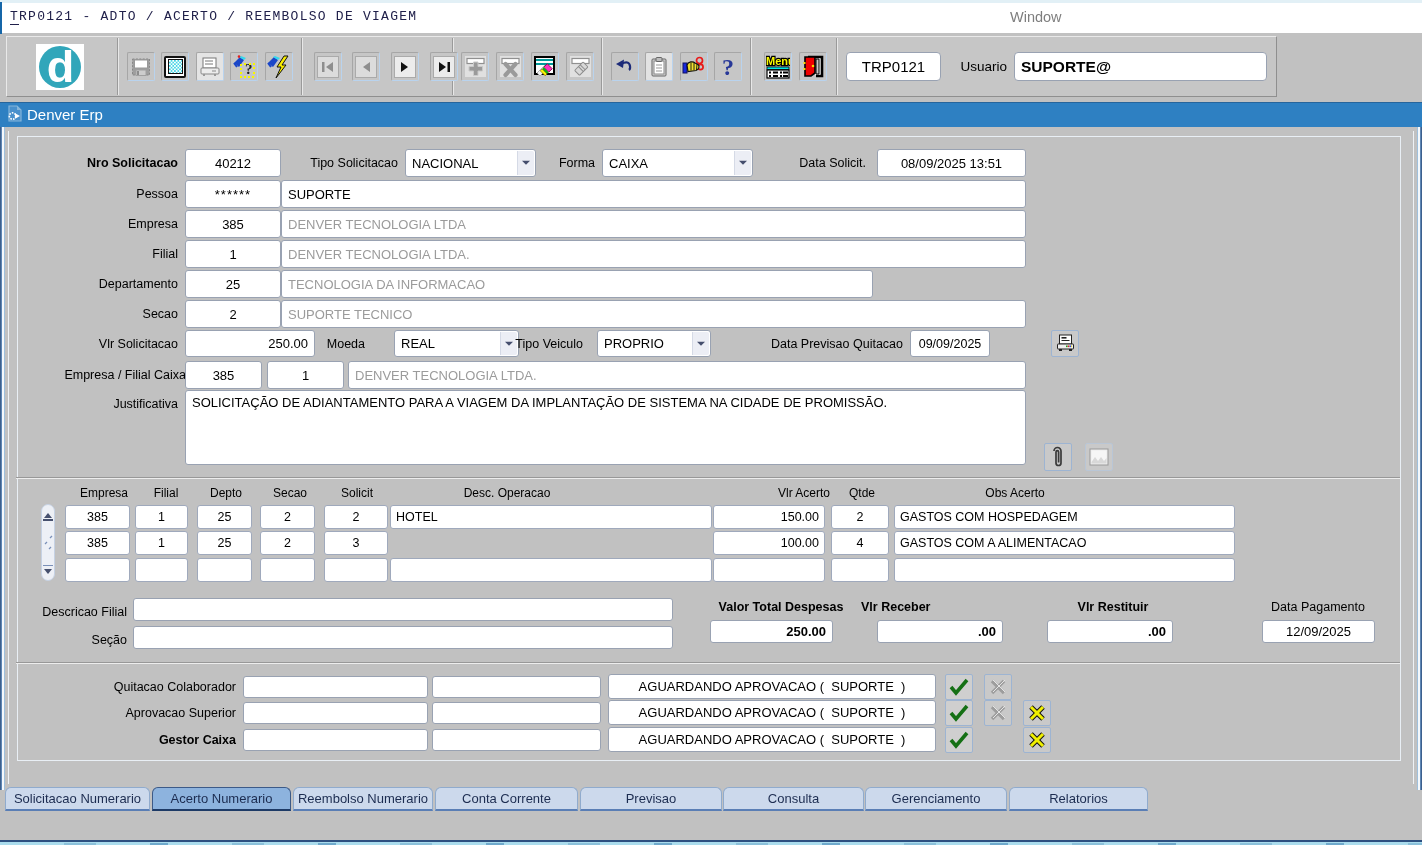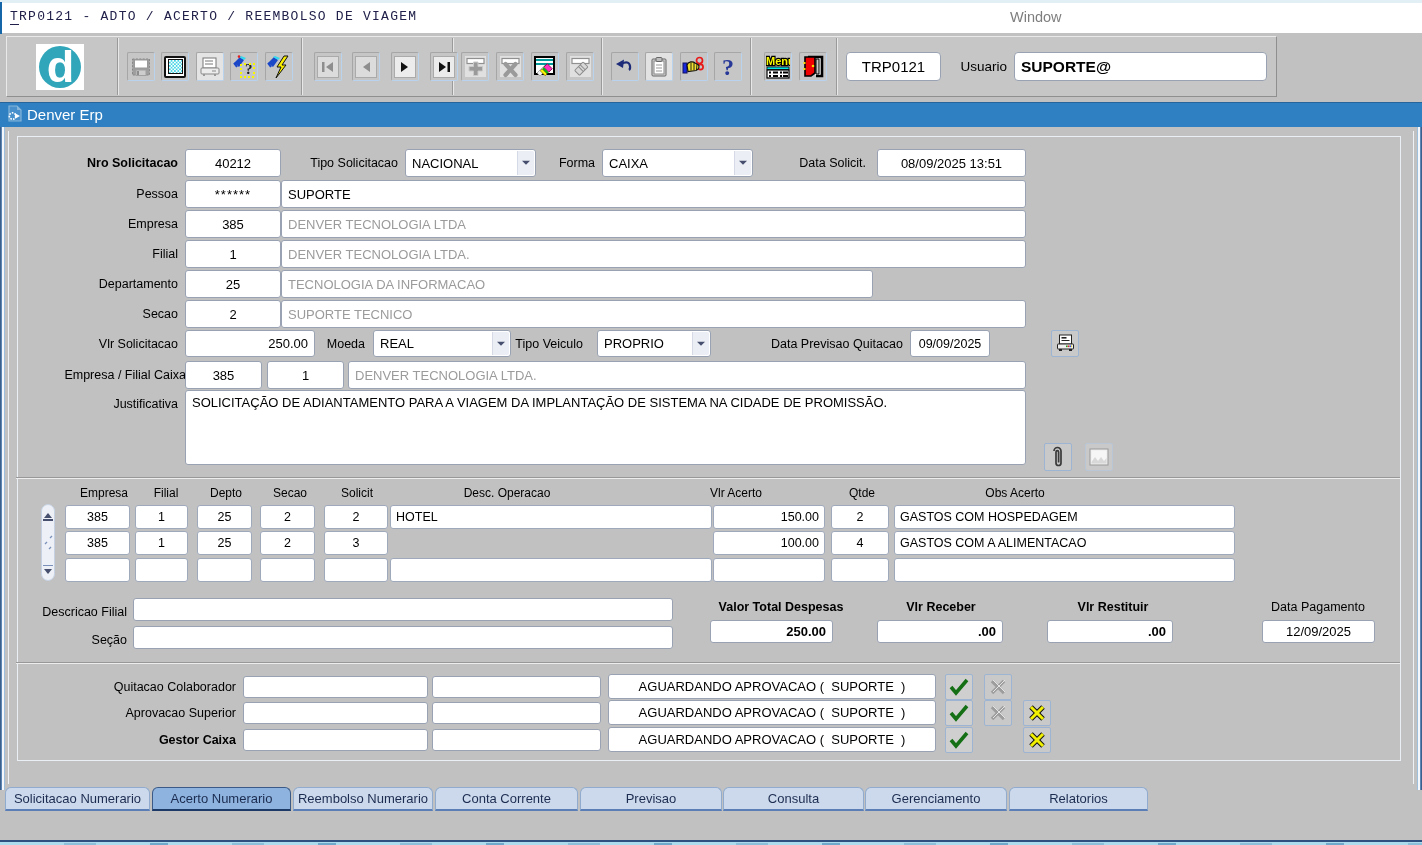--- a/index.html
+++ b/index.html
@@ -289,21 +289,21 @@
 <div class="tb ctr" style="left:185px;top:270px;width:96px;height:28px">25</div>
 <div class="tb gray" style="left:281px;top:270px;width:592px;height:28px">TECNOLOGIA DA INFORMACAO</div>
 
 <div class="lbl" style="left:20px;top:307px;width:158px">Secao</div>
 <div class="tb ctr" style="left:185px;top:300px;width:96px;height:28px">2</div>
 <div class="tb gray" style="left:281px;top:300px;width:745px;height:28px">SUPORTE TECNICO</div>
 
 <div class="lbl" style="left:20px;top:337px;width:158px">Vlr Solicitacao</div>
 <div class="tb rt" style="left:185px;top:330px;width:130px;height:27px">250.00</div>
 <div class="lbl" style="left:207px;top:337px;width:158px">Moeda</div>
-<div class="tb" style="left:373px;top:330px;width:138px;height:27px">REAL<span class="ddb"></span></div>
+<div class="tb" style="left:394px;top:330px;width:125px;height:27px">REAL<span class="ddb"></span></div>
 <div class="lbl" style="left:425px;top:337px;width:158px">Tipo Veiculo</div>
 <div class="tb" style="left:597px;top:330px;width:114px;height:27px">PROPRIO<span class="ddb"></span></div>
 <div class="lbl" style="left:745px;top:337px;width:158px">Data Previsao Quitacao</div>
 <div class="tb ctr" style="left:910px;top:330px;width:80px;height:27px;font-size:12.5px">09/09/2025</div>
 <div class="sbtn" style="left:1051px;top:330px">
 <svg width="21" height="21" viewBox="0 0 21 21">
         <rect x="4.5" y="2" width="12" height="9" fill="#fff" stroke="#222"></rect>
         <rect x="6.5" y="4" width="5" height="1.6" fill="#222"></rect>
         <line x1="6.5" y1="7.5" x2="14.5" y2="7.5" stroke="#222"></line>
         <rect x="2.5" y="11" width="16" height="5" rx="0.5" fill="#eee" stroke="#222"></rect>
@@ -338,21 +338,21 @@
       </svg>
 </div>
 
 <div class="groove" style="left:16px;top:477px;width:1384px"></div>
 <div class="lbl" style="left:64px;top:486px;width:80px;text-align:center;font-size:12px">Empresa</div>
 <div class="lbl" style="left:126px;top:486px;width:80px;text-align:center;font-size:12px">Filial</div>
 <div class="lbl" style="left:186px;top:486px;width:80px;text-align:center;font-size:12px">Depto</div>
 <div class="lbl" style="left:250px;top:486px;width:80px;text-align:center;font-size:12px">Secao</div>
 <div class="lbl" style="left:317px;top:486px;width:80px;text-align:center;font-size:12px">Solicit</div>
 <div class="lbl" style="left:447px;top:486px;width:120px;text-align:center;font-size:12px">Desc. Operacao</div>
-<div class="lbl" style="left:710px;top:486px;width:120px;text-align:left;font-size:12px">Vlr Acerto</div>
+<div class="lbl" style="left:710px;top:486px;width:120px;text-align:right;font-size:12px">Vlr Acerto</div>
 <div class="lbl" style="left:822px;top:486px;width:80px;text-align:center;font-size:12px">Qtde</div>
 <div class="lbl" style="left:955px;top:486px;width:120px;text-align:center;font-size:12px">Obs Acerto</div>
 
 <div class="abs" style="left:41px;top:504px;width:14px;height:77px;background:#edf0f6;border:1px solid #c6d2e4;border-radius:7px">
 <div style="position:absolute;left:50%;top:6px;transform:translateX(-50%);border:4px solid transparent;border-bottom:5px solid #46506e;margin-top:-2px"></div>
 <div style="position:absolute;left:1px;right:1px;top:14px;height:1.5px;background:#46506e"></div>
 <svg style="position:absolute;left:1px;top:30px" width="11" height="18" viewBox="0 0 11 18">
         <g stroke="#7a90b8" stroke-width="1.2">
           <path d="M7 3 L9 1"></path>
           <path d="M2 9 L4 7"></path>
@@ -392,21 +392,21 @@
 <div class="gbx" style="left:831px;top:558px;width:58px;height:24px"></div>
 <div class="gbx" style="left:894px;top:558px;width:341px;height:24px"></div>
 
 <div class="lbl" style="left:20px;top:605px;width:107px">Descricao Filial</div>
 <div class="tb" style="left:133px;top:598px;width:540px;height:23px"></div>
 <div class="lbl" style="left:20px;top:633px;width:107px">Seção</div>
 <div class="tb" style="left:133px;top:626px;width:540px;height:23px"></div>
 
 <div class="lbl b" style="left:701px;top:600px;width:160px;text-align:center">Valor Total Despesas</div>
 <div class="tb rt b" style="left:710px;top:620px;width:123px;height:23px">250.00</div>
-<div class="lbl b" style="left:861px;top:600px;width:160px;text-align:center">Vlr Receber</div>
+<div class="lbl b" style="left:861px;top:600px;width:160px;text-align:left">Vlr Receber</div>
 <div class="tb rt b" style="left:877px;top:620px;width:126px;height:23px">.00</div>
 <div class="lbl b" style="left:1033px;top:600px;width:160px;text-align:center">Vlr Restituir</div>
 <div class="tb rt b" style="left:1047px;top:620px;width:126px;height:23px">.00</div>
 <div class="lbl" style="left:1238px;top:600px;width:160px;text-align:center">Data Pagamento</div>
 <div class="tb ctr" style="left:1262px;top:620px;width:113px;height:23px">12/09/2025</div>
 
 <div class="groove" style="left:16px;top:662px;width:1384px"></div>
 
 <div class="lbl" style="left:76px;top:680px;width:160px">Quitacao Colaborador</div>
 <div class="tb" style="left:243px;top:676px;width:185px;height:22px"></div>

